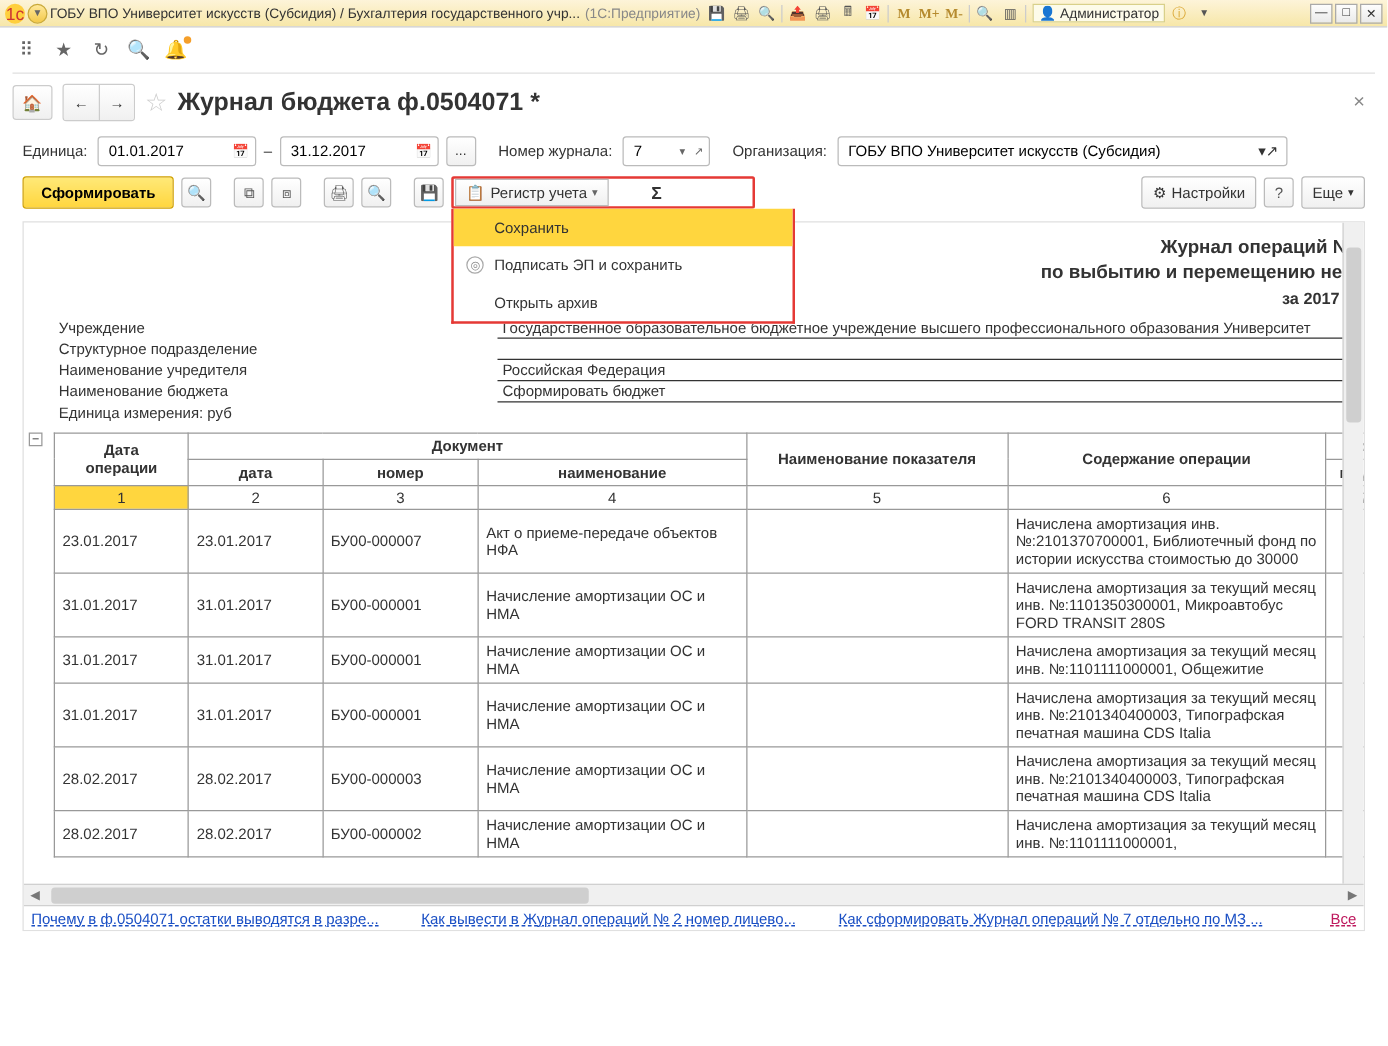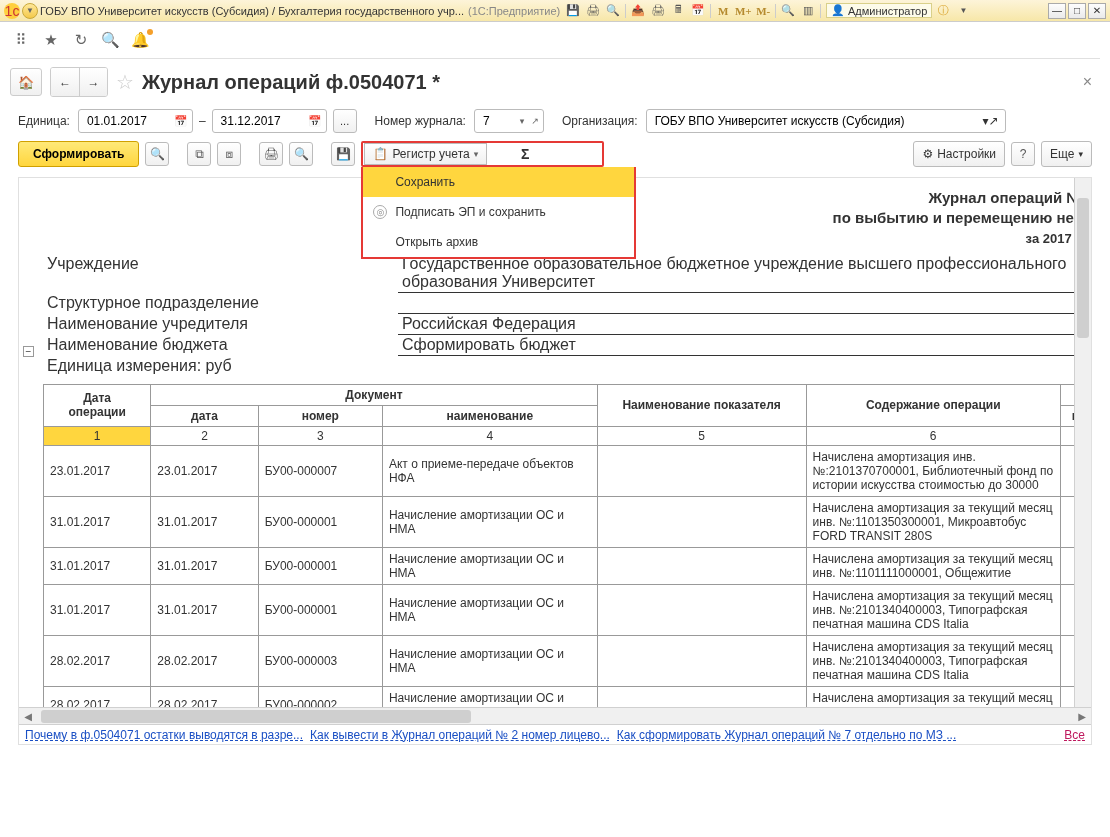--- a/index.html
+++ b/index.html
@@ -26,21 +26,21 @@
 .arrows{display:flex;border:1px solid #ccc;border-radius:3px;overflow:hidden}
 .arrows .half{width:28px;height:28px;display:flex;align-items:center;justify-content:center;background:linear-gradient(#fff,#f0f0f0);cursor:pointer}
 .arrows .half+.half{border-left:1px solid #ccc}
 .star-o{font-size:20px;color:#ccc;cursor:pointer}
 .tabtitle h2{margin:0;font-size:20px;font-weight:bold}
 .closex{margin-left:auto;font-size:16px;color:#888;cursor:pointer}
 .filters{display:flex;align-items:center;padding:4px 18px;gap:6px;font-size:12px}
 .filters label{margin-right:2px}
 .inp{height:24px;border:1px solid #bbb;border-radius:3px;background:#fff;padding:0 6px;display:flex;align-items:center;position:relative}
 .inp input{border:0;outline:0;width:100%;font:inherit}
-.date{width:115px}
+.date{width:127px}
 .date .cal{position:absolute;right:4px;font-size:11px;color:#666;cursor:pointer}
 .sqbtn{width:24px;height:24px;border:1px solid #bbb;border-radius:3px;background:linear-gradient(#fff,#f0f0f0);display:flex;align-items:center;justify-content:center;cursor:pointer;font-size:11px}
 .num{width:70px}
 .num .dd2{position:absolute;right:2px;display:flex;gap:1px}
 .num .dd2 span{width:12px;text-align:center;font-size:9px;color:#666;cursor:pointer}
 .org{width:360px}
 .toolbar{display:flex;align-items:center;padding:4px 18px;gap:6px}
 .genbtn{height:26px;padding:0 14px;border:1px solid #d0a000;background:linear-gradient(#ffe978,#ffd63e);border-radius:3px;font-weight:bold;font-size:12px;cursor:pointer}
 .toolbar .sqbtn{font-size:12px;color:#555}
 .regbox{height:26px;border:2px solid #e53935;border-radius:2px;display:flex;align-items:center;padding:0 0 0 0;position:relative;margin-left:0}
@@ -50,36 +50,36 @@
 .regfill{width:20px}
 .dropdown{position:absolute;left:-2px;top:24px;width:275px;background:#fff;border:2px solid #e53935;border-top:0;z-index:50}
 .dropdown .ddrow{height:30px;display:flex;align-items:center;padding:0 10px;gap:8px;cursor:pointer;font-size:12px}
 .dropdown .ddrow.active{background:#ffd63e}
 .setbtn{height:26px;border:1px solid #bbb;border-radius:3px;background:linear-gradient(#fff,#f0f0f0);display:flex;align-items:center;padding:0 8px;gap:4px;cursor:pointer;font-size:12px;margin-left:auto}
 .report{margin:6px 18px 0 18px;border:1px solid #e0e0e0;background:#fff;height:568px;overflow:hidden;position:relative}
 .report-inner{padding:4px 4px 4px 24px;position:relative}
 .minus{position:absolute;left:4px;top:168px;width:11px;height:11px;border:1px solid #999;display:flex;align-items:center;justify-content:center;font-size:10px;cursor:pointer}
 .rhead{text-align:right;font-size:15px;font-weight:bold;line-height:1.3;padding:6px 4px 2px 0}
 .ryear{text-align:right;font-weight:bold;font-size:13px;padding:2px 4px 8px 0}
-.metatab{border-collapse:collapse;width:100%;font-size:16px}
+.metatab{border-collapse:collapse;width:100%;font-size:12px}
 .metatab td{padding:1px 4px;vertical-align:top}
 .metatab td:first-child{width:355px}
 .metatab .u{border-bottom:1px solid #333}
 .maintab{border-collapse:collapse;width:1080px;font-size:12px;margin-top:8px}
 .maintab th,.maintab td{border:1px solid #999;padding:3px 6px;text-align:center;vertical-align:middle}
 .maintab th{font-weight:bold;background:#fff}
 .maintab .numrow td{line-height:1}
 .maintab .numrow td:first-child{background:#ffd63e}
 .maintab tbody td{text-align:left;padding:4px 6px}
 .maintab tbody td.c{text-align:left}
 .hscroll{position:absolute;left:0;right:0;bottom:20px;height:17px;background:#f0f0f0;border-top:1px solid #d0d0d0;display:flex;align-items:center}
 .hscroll .thumb{position:absolute;left:22px;width:430px;height:13px;top:2px;background:#cfcfcf;border-radius:3px}
 .hscroll .ar{width:18px;text-align:center;color:#777;font-size:10px}
 .hscroll .ar.r{margin-left:auto}
-.hints{position:absolute;left:0;right:0;bottom:0;height:20px;display:flex;align-items:center;padding:0 6px;gap:7px;border-top:1px solid #d0d0d0;font-size:12px;background:#fff}
+.hints{position:absolute;left:0;right:0;bottom:0;height:20px;display:flex;align-items:center;padding:0 6px;gap:34px;border-top:1px solid #d0d0d0;font-size:12px;background:#fff}
 .hints a{color:#1a4fc4;text-decoration:underline dashed;cursor:pointer;white-space:nowrap;overflow:hidden;text-overflow:ellipsis;max-width:340px}
 .hints .dots{margin-left:auto;color:#be185d;text-decoration:underline dashed}
 .vscroll{position:absolute;right:0;top:0;bottom:37px;width:17px;background:#f0f0f0;border-left:1px solid #d0d0d0}
 .vscroll .thumb{position:absolute;top:20px;height:140px;left:2px;right:2px;background:#cfcfcf;border-radius:3px}
 .circ{width:14px;height:14px;border:1px solid #aaa;border-radius:50%;display:flex;align-items:center;justify-content:center;font-size:9px;color:#888}
 </style>
 </head>
 <body>
 
 <div class="topbar">
@@ -127,21 +127,21 @@
 </div>
 <div class="divider"></div>
 
 <div class="tabtitle">
   <span class="navbtn">🏠</span>
   <span class="arrows">
     <span class="half">←</span>
     <span class="half">→</span>
   </span>
   <span class="star-o">☆</span>
-  <h2>Журнал операций ф.0504071 *</h2>
+  <h2>Журнал бюджета ф.0504071 *</h2>
   <span class="closex">×</span>
 </div>
 
 <div class="filters">
   <label>Единица:</label>
   <span class="inp date">
       <input value="01.01.2017" style="">
       <span class="cal">📅</span>
     </span>
   <span>–</span>

